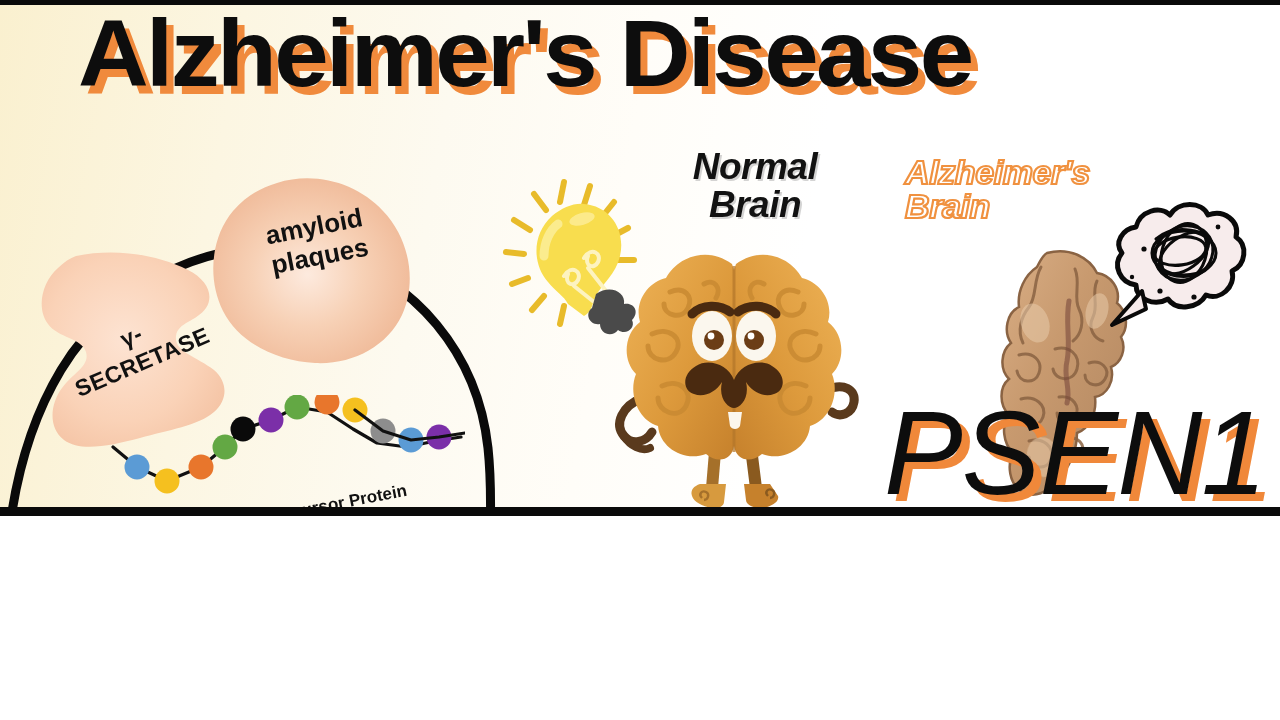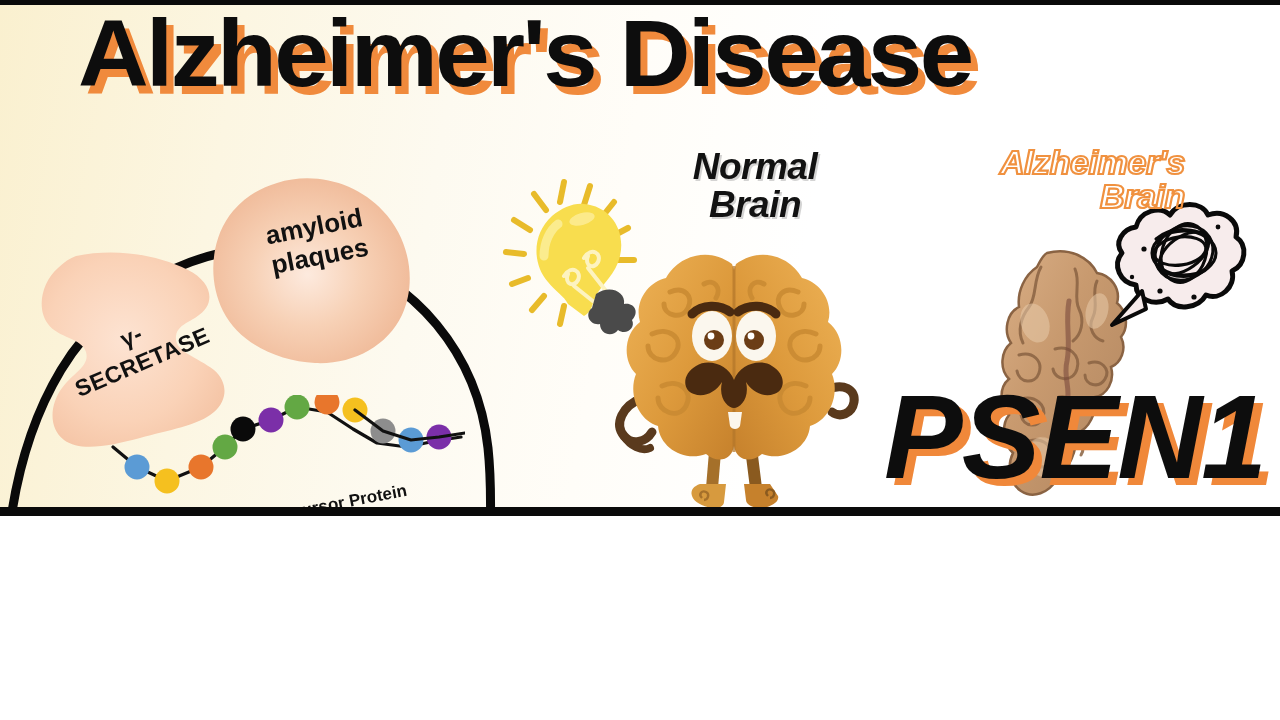--- a/index.html
+++ b/index.html
@@ -23,22 +23,22 @@
     letter-spacing:-2.5px;
     color:#0d0d0d;
     white-space:nowrap;
     text-shadow:7px 8px 0 #f08a3c;
     transform:scaleX(1.03);
     transform-origin:left top;
   }
 
   
   #psen1{
-    position:absolute;right:14px;bottom:20px;z-index:30;
-    font-size:118px;line-height:1;font-weight:700;font-style:italic;
+    position:absolute;right:14px;bottom:4px;z-index:30;
+    font-size:118px;line-height:1;font-weight:400;font-style:italic;
     letter-spacing:-1px;
     color:#0d0d0d;
     text-shadow:8px 7px 0 #f0883a;
     white-space:nowrap;
     margin-top:8px;
   }
 
   
   #head-wrap{position:absolute;left:-14px;top:118px;width:600px;height:600px;z-index:5;}
 
@@ -69,23 +69,23 @@
   #normal-label{
     position:absolute;left:640px;top:148px;width:230px;z-index:20;
     font-size:37px;line-height:1.02;font-weight:900;font-style:italic;
     color:#121212;text-align:center;white-space:pre-line;letter-spacing:-.5px;
     text-shadow:2px 2px 0 rgba(160,160,160,.45);
   }
   #normal-brain{position:absolute;left:600px;top:230px;width:270px;height:290px;z-index:12;}
 
   
   #alz-label{
-    position:absolute;left:905px;top:145px;width:280px;z-index:20;
+    position:absolute;left:905px;top:155px;width:280px;z-index:20;
     font-size:34px;line-height:1.0;font-weight:900;font-style:italic;
-    text-align:right;white-space:pre-line;letter-spacing:-.4px;
+    text-align:left;white-space:pre-line;letter-spacing:-.4px;
     color:transparent;
     -webkit-text-stroke:2.2px #f0913f;
   }
   #alz-brain{position:absolute;left:985px;top:245px;width:160px;height:265px;z-index:12;}
   #thought{position:absolute;left:1098px;top:193px;width:150px;height:145px;z-index:14;}
 </style>
 </head>
 <body>
 
 <div id="stage">

